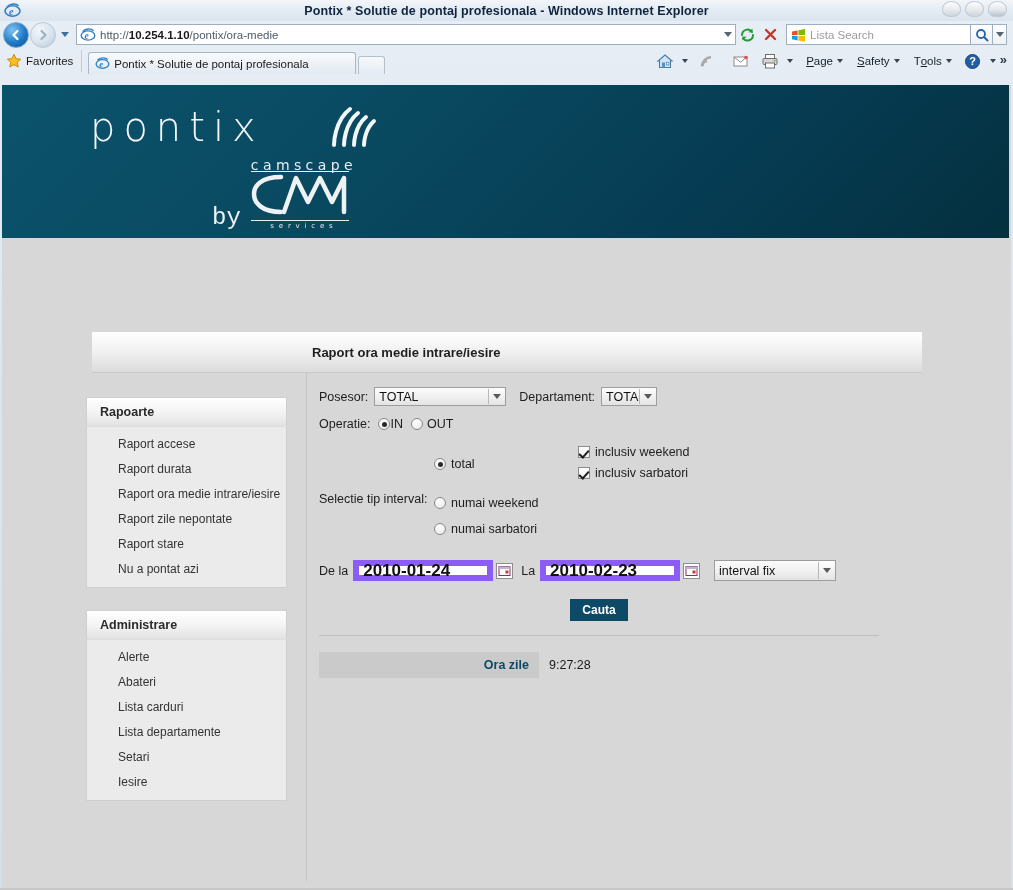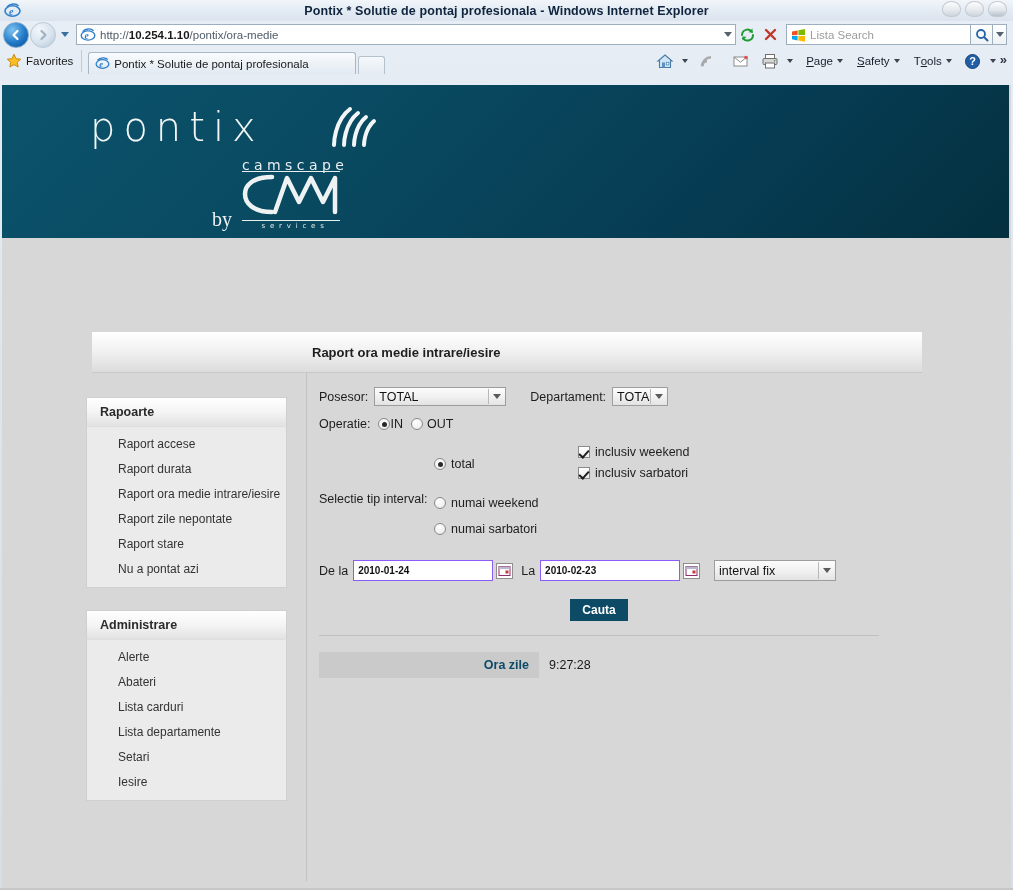--- a/index.html
+++ b/index.html
@@ -156,21 +156,21 @@
   }
   .logo .word {
     font-size: 40px; color: #f2f6f7; letter-spacing: 8px;
     font-family: "DejaVu Sans", sans-serif; font-weight: 300; line-height: 1;
   }
   .logo .waves { position: absolute; left: 238px; top: -2px; }
   .byline {
     position: absolute; left: 210px; top: 76px;
     display: flex; align-items: flex-end; gap: 10px;
   }
-  .byline .by { font-size: 20px; color: #eef2f3; font-family:Liberation Serif, serif;}
+  .byline .by { font-size: 24px; color: #eef2f3; font-family:Liberation Mono, monospace;}
   .cam-block { position: relative; }
   .cam-top {
     font-size: 14px; letter-spacing: 4.4px; color: #e9eef0; text-align: center;
     font-family: "DejaVu Sans", sans-serif; line-height: 9px;
   }
   .cam-bot {
     font-size: 7px; letter-spacing: 4.8px; color: #e9eef0; text-align: center;
     font-family: "DejaVu Sans", sans-serif; line-height: 9px;
   }
   .rule-line { height:1px; background:#e9eef0; }
@@ -237,22 +237,22 @@
     background: linear-gradient(to bottom,#ffffff,#ededed);
     display:inline-flex;align-items:center;justify-content:center; flex:0 0 auto;
     position: relative;
   }
   .chk.on::after {
     content:""; position:absolute; left:2px; top:1px;
     width:4px;height:8px;border:solid #1c1c1c;border-width:0 2px 2px 0;
     transform: rotate(42deg);
   }
   .txt {
-    height: 21px; background: #ffffff; border: 1px solid #8b5cf6;
-    box-sizing: border-box; font-size: 10px; color: #111; font-weight: bold;
+    height: 21px; background: #ffffff; border: 6px solid #8b5cf6;
+    box-sizing: border-box; font-size: 17px; color: #111; font-weight: bold;
     display:flex; align-items:center; padding-left: 4px;
     font-family: "Liberation Sans", sans-serif;
   }
   .calbtn {
     width: 17px; height: 16px; margin-left: 3px;
     background: #ffffff; border: 1px solid #8e8e8e; box-sizing: border-box;
     display: flex; align-items: center; justify-content: center; flex:0 0 auto;
   }
   .btn-cauta {
     width: 58px; height: 22px; background: #0d4a66;
@@ -506,21 +506,21 @@
         <div class="form">
 
           <div class="row" style="margin-bottom:11px;">
             <span class="lbl">Posesor:</span>
             <span class="sel" style="width:132px;margin-left:6px;">
               <span>TOTAL</span>
               <span class="arrowbox">
                   <span class="tri"></span>
                 </span>
             </span>
-            <span class="lbl" style="margin-left:24px;">Departament:</span>
+            <span class="lbl" style="margin-left:13px;">Departament:</span>
             <span class="sel" style="width:56px;margin-left:6px;">
               <span>TOTAL</span>
               <span class="arrowbox">
                   <span class="tri"></span>
                 </span>
             </span>
           </div>
 
           <div class="row" style="margin-bottom:14px;">
             <span class="lbl">Operatie:</span>

